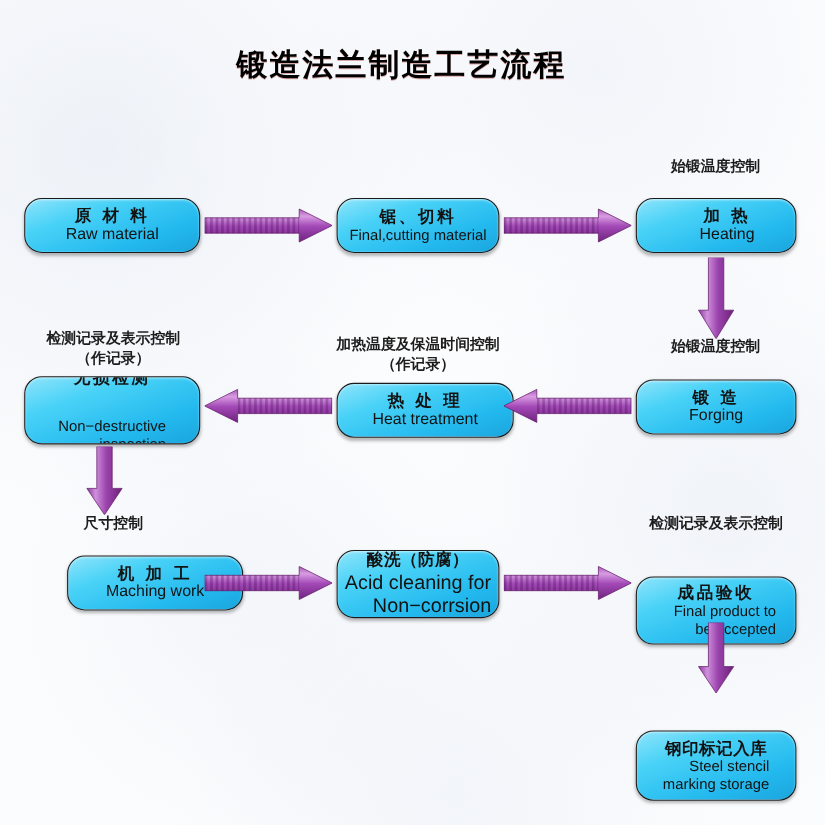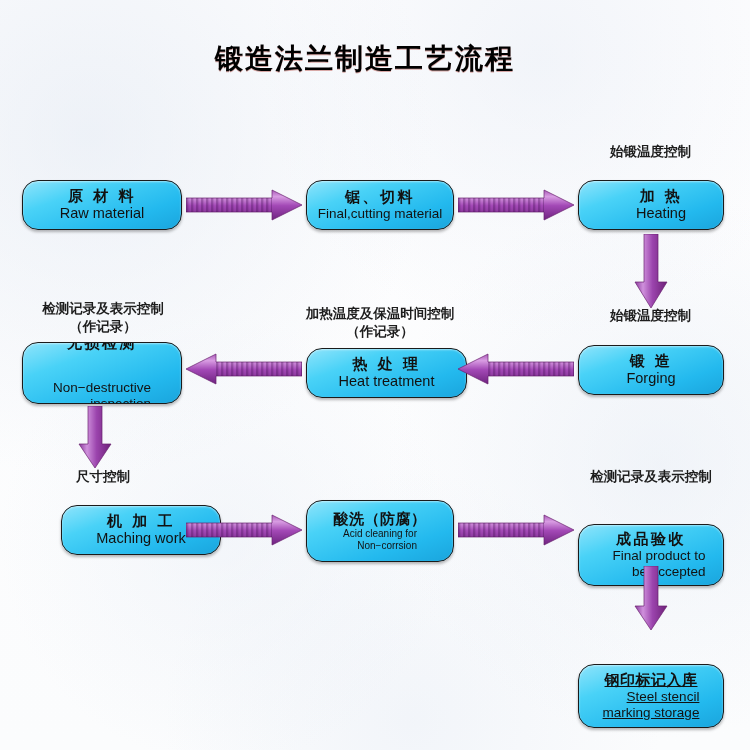--- a/index.html
+++ b/index.html
@@ -265,21 +265,21 @@
           <rect x="0" y="0" width="2.4" height="34" fill="rgba(60,10,75,0.30)"></rect>
         </pattern>
       </defs>
       <path d="M0,10 L86,10 L86,2 L116,17 L86,32 L86,24 L0,24 Z" fill="url(#agH5)" stroke="#69216f" stroke-width="0.7"></path>
       <path d="M0,10 L86,10 L86,24 L0,24 Z" fill="url(#ribs5)"></path>
     </svg>
   </div>
 
   <div class="node" style="left:306px; top:500px; width:148px; height:62px;">
     <div class="cn" style="letter-spacing:0.5px;">酸洗（防腐）</div>
-    <div class="en" style="font-size:10px;">Acid cleaning for
+    <div class="en" style="font-size:18px;">Acid cleaning for
 Non−corrsion</div>
   </div>
 
   <div class="arrow" style="left:458px; top:513px;">
     <svg width="116" height="34" viewBox="0 0 116 34">
       <defs>
         <linearGradient id="agH6" x1="0" y1="0" x2="0" y2="1">
           <stop offset="0%" stop-color="#a95ab8"></stop>
           <stop offset="22%" stop-color="#d89ce2"></stop>
           <stop offset="52%" stop-color="#a349b6"></stop>
@@ -308,19 +308,19 @@
           <stop offset="0%" stop-color="#8a3a9c"></stop>
           <stop offset="25%" stop-color="#cf90dc"></stop>
           <stop offset="55%" stop-color="#9b44ad"></stop>
           <stop offset="100%" stop-color="#6d2178"></stop>
         </linearGradient>
       </defs>
       <path d="M11,0 L25,0 L25,40 L34,40 L18,64 L2,40 L11,40 Z" fill="url(#agV3)" stroke="#69216f" stroke-width="0.7"></path>
     </svg>
   </div>
 
-  <div class="node" style="left:578px; top:664px; width:146px; height:64px;text-decoration:underline;">
+  <div class="node" style="left:578px; top:664px; width:146px; height:64px;">
     <div class="cn" style="letter-spacing:0.5px;">钢印标记入库</div>
     <div class="en" style="font-size:13.5px;">Steel stencil
 marking storage</div>
   </div>
 
 </div>
 
 </body></html>

